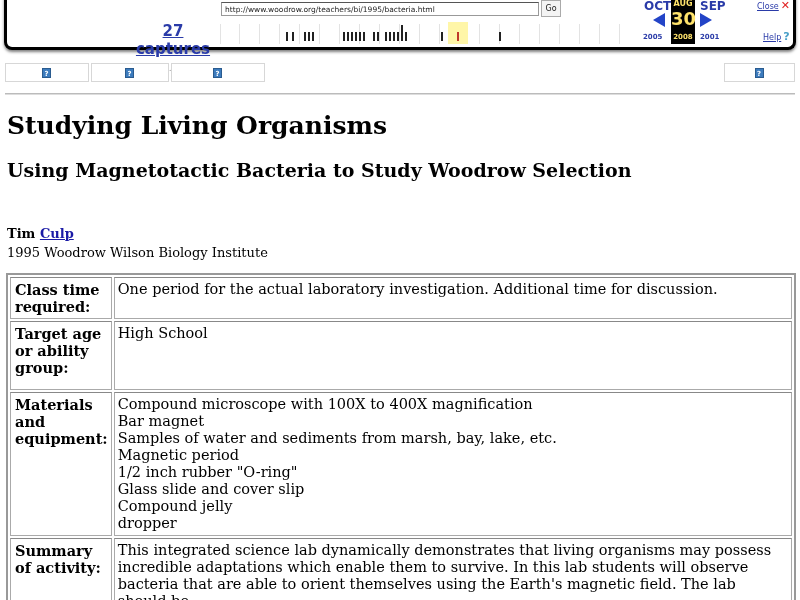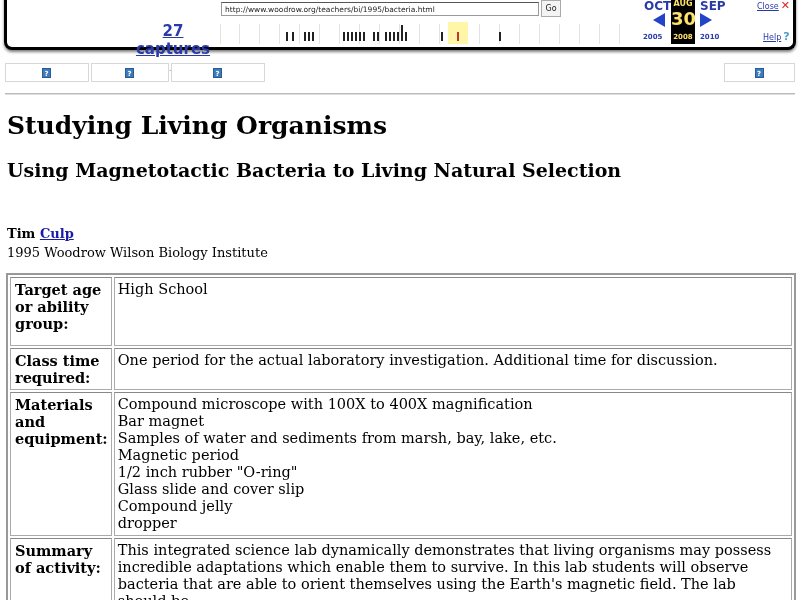--- a/index.html
+++ b/index.html
@@ -142,21 +142,21 @@
     <span class="m" style="left:7px">OCT</span>
     <div class="arrow-l"></div>
     <span class="y" style="left:6px">2005</span>
     <div class="cur">
       <span class="cm">AUG</span>
       <span class="cd">30</span>
       <span class="cy">2008</span>
     </div>
     <span class="m" style="left:63px">SEP</span>
     <div class="arrow-r"></div>
-    <span class="y" style="left:63px">2010</span>
+    <span class="y" style="left:63px">2001</span>
   </div>
 
   <div class="wb-close">
     <a>Close</a><span class="x">✕</span>
   </div>
   <div class="wb-help">
     <a>Help</a><span class="q">?</span>
   </div>
 </div>
 
@@ -170,36 +170,36 @@
   <div class="navbtn" style="left:166px;width:94px">
     <span class="qi">?</span>
   </div>
   <div class="navbtn" style="left:719px;width:71px">
     <span class="qi">?</span>
   </div>
 </div>
 <div class="rule"></div>
 
 <h1>Studying Living Organisms</h1>
-<h2>Using Magnetotactic Bacteria to Living Natural Selection</h2>
+<h2>Using Magnetotactic Bacteria to Study Woodrow Selection</h2>
 <div class="author">
   <span>Tim</span>
   <a>Culp</a>
 </div>
 <div class="inst">1995 Woodrow Wilson Biology Institute</div>
 
 <table class="info">
   <tbody>
       <tr>
+    <td class="lbl">Class time required:</td>
+    <td class="val">One period for the actual laboratory investigation. Additional time for discussion.</td>
+  </tr>
+  <tr>
     <td class="lbl" style="height:69px">Target age or ability group:</td>
     <td class="val">High School</td>
-  </tr>
-  <tr>
-    <td class="lbl">Class time required:</td>
-    <td class="val">One period for the actual laboratory investigation. Additional time for discussion.</td>
   </tr>
   <tr>
     <td class="lbl">Materials and equipment:</td>
     <td class="val">
       <span class="mat-line">Compound microscope with 100X to 400X magnification</span>
       <span class="mat-line">Bar magnet</span>
       <span class="mat-line">Samples of water and sediments from marsh, bay, lake, etc.</span>
       <span class="mat-line">Magnetic period</span>
       <span class="mat-line">1/2 inch rubber "O-ring"</span>
       <span class="mat-line">Glass slide and cover slip</span>

